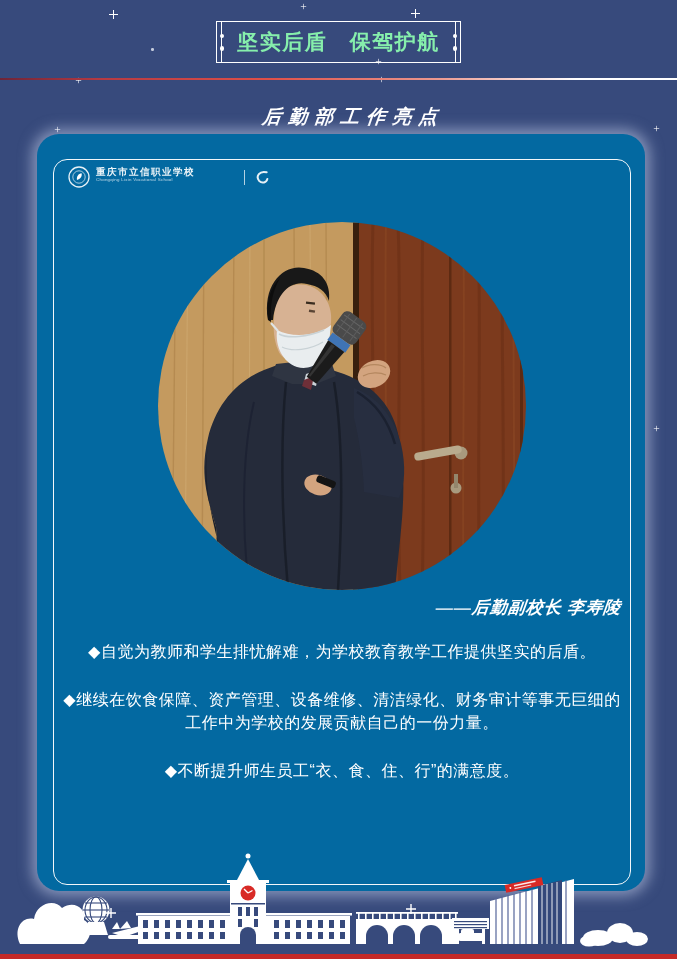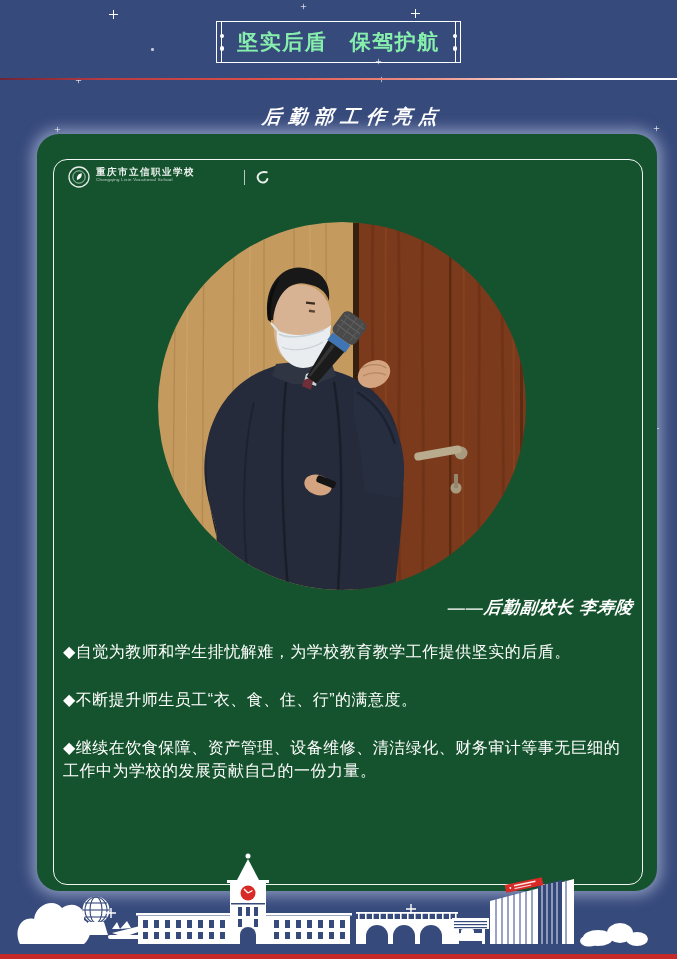--- a/index.html
+++ b/index.html
@@ -38,23 +38,22 @@
   .subtitle{
     position:absolute;left:30px;top:104px;width:647px;text-align:center;
     color:#fff;font-size:19px;font-weight:bold;font-style:italic;letter-spacing:7px;
     font-family:"Liberation Serif","DejaVu Serif",serif;
     transform:skewX(-6deg);
   }
 
   
   .card{
     position:absolute;left:37px;top:134px;width:608px;height:757px;
-    background:#14532d;border-radius:22px;
+    background:#0369a1;border-radius:22px;
     box-shadow:0 0 14px 5px rgba(214,224,250,.5);
-    padding-left:12px;
   }
   .inner-border{
     position:absolute;left:16px;right:14px;top:25px;bottom:6px;
     border:1.5px solid rgba(255,255,255,.95);border-radius:14px;pointer-events:none;
   }
 
   
   .logo{position:absolute;left:31px;top:32px;display:flex;align-items:center;gap:6px;color:rgba(255,255,255,.92);}
   .logo .txt{display:flex;flex-direction:column;line-height:1.05;}
   .logo .cn{font-size:9.5px;font-weight:bold;letter-spacing:1.5px;font-family:"Liberation Serif","DejaVu Serif",serif;}
@@ -67,21 +66,21 @@
   }
   .photo svg{display:block;}
 
   .attribution{
     position:absolute;right:24px;top:462px;color:#fff;font-size:17px;font-weight:bold;font-style:italic;
     letter-spacing:1px;font-family:"Liberation Serif","DejaVu Serif",serif;transform:skewX(-6deg);
     white-space:nowrap;
   }
 
   .bullets{position:absolute;left:26px;top:506px;width:558px;color:#fff;font-size:16px;line-height:23px;letter-spacing:.5px;}
-  .bullets p{margin:0 0 25px 0;}
+  .bullets p{margin:0 0 25px 0;text-align:center;}
 
   
   .skyline{position:absolute;left:0;top:849px;width:677px;height:106px;z-index:5;}
   .red-strip{position:absolute;left:0;bottom:0;width:677px;height:5px;background:#c42a28;z-index:4;}
 </style>
 </head>
 <body>
 
 <span class="spark" style="left:109px;top:10px"></span>
 <span class="spark sm" style="left:299px;top:2px"></span>
@@ -215,22 +214,22 @@
         <path d="M176,160 C186,220 184,300 180,368" stroke="#161b26" stroke-width="2.5" fill="none" opacity=".8"></path>
         <path d="M96,180 C84,230 84,300 90,360" stroke="#1a2030" stroke-width="2" fill="none" opacity=".7"></path>
       </g>
     </svg>
   </div>
 
   <div class="attribution">——后勤副校长  李寿陵</div>
 
   <div class="bullets">
     <p>◆自觉为教师和学生排忧解难，为学校教育教学工作提供坚实的后盾。</p>
+    <p>◆继续在饮食保障、资产管理、设备维修、清洁绿化、财务审计等事无巨细的工作中为学校的发展贡献自己的一份力量。</p>
     <p>◆不断提升师生员工“衣、食、住、行”的满意度。</p>
-    <p>◆继续在饮食保障、资产管理、设备维修、清洁绿化、财务审计等事无巨细的工作中为学校的发展贡献自己的一份力量。</p>
   </div>
 </div>
 
 <svg class="skyline" viewBox="0 0 677 106">
 
   <path d="M20,95 C13,80 22,67 34,70 C36,55 54,49 62,59 C74,51 86,59 84,71 C93,76 92,88 84,95 Z" fill="#fff"></path>
 
   <circle cx="96" cy="61" r="13.5" fill="#fff"></circle>
   <g stroke="#374a7c" stroke-width="1.1" fill="none">
     <ellipse cx="96" cy="61" rx="6" ry="13"></ellipse>

